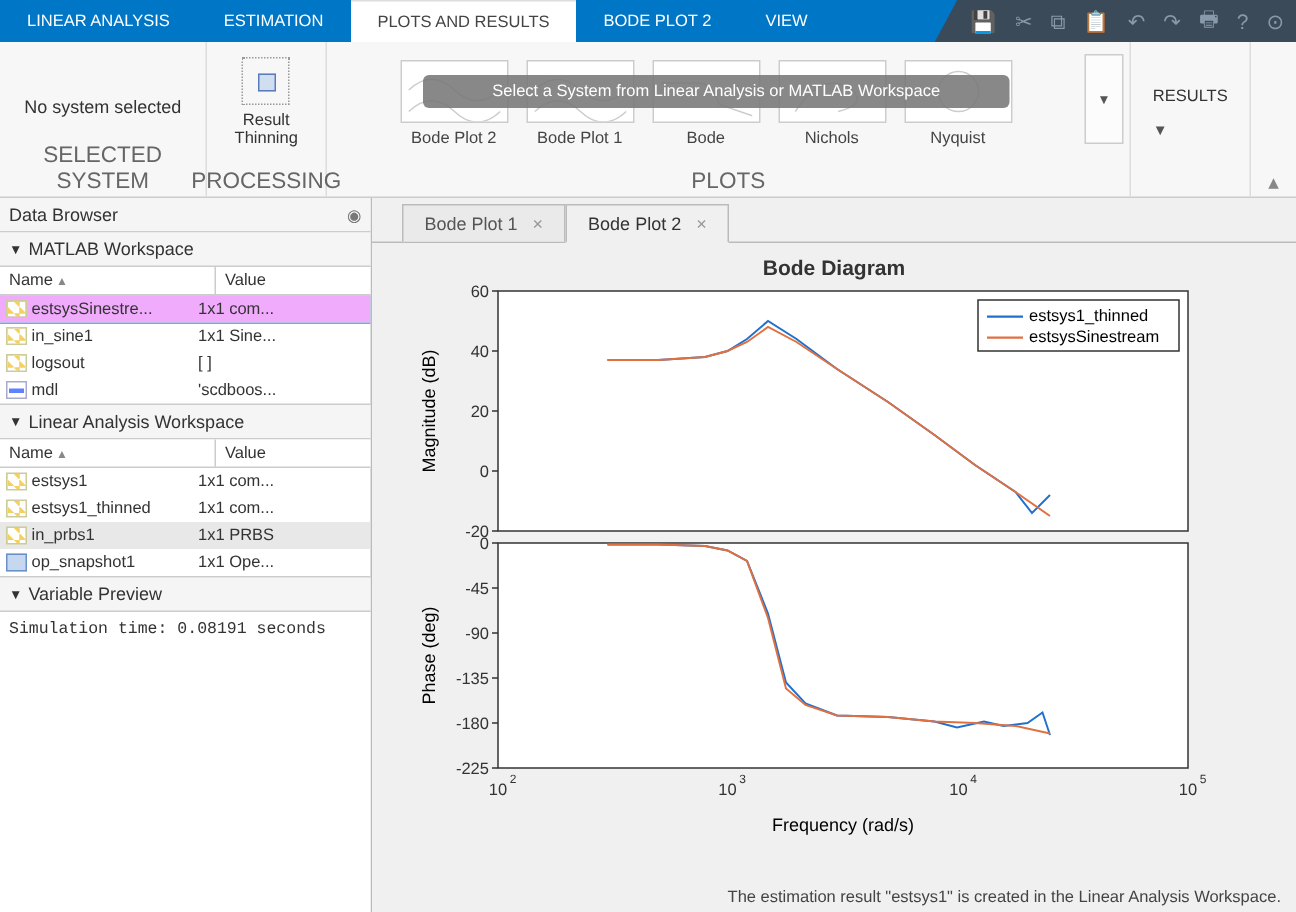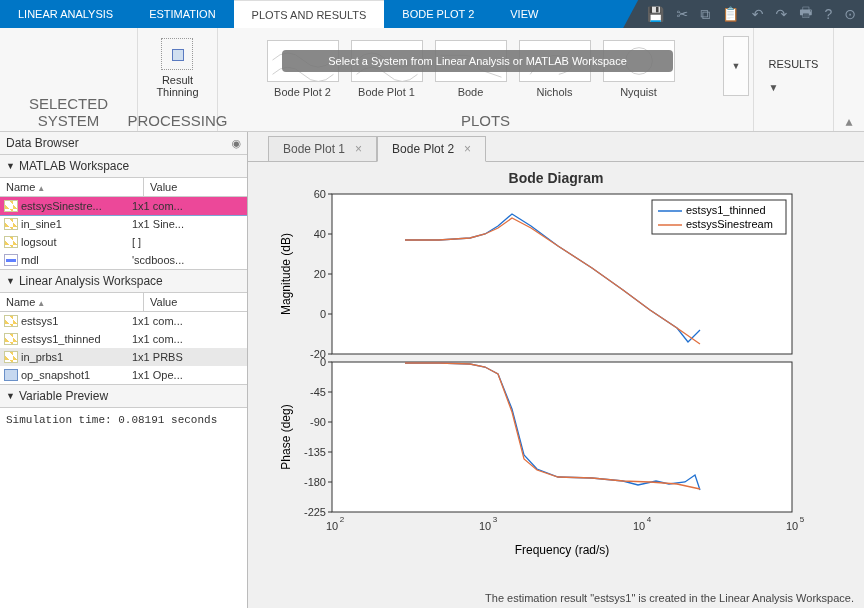--- a/index.html
+++ b/index.html
@@ -47,21 +47,21 @@
 
 .ws-table { border-bottom: 1px solid #ccc; position: relative; }
 .ws-head { display: flex; background: #fff; border-bottom: 1px solid #ccc; }
 .ws-head-cell { padding: 3px 6px; font-size: 11px; border-right: 1px solid #ccc; }
 .ws-head-cell:first-child { width: 144px; }
 .ws-head-cell:last-child { flex: 1; border-right: none; }
 .ws-head-cell .sort { font-size: 8px; color: #888; margin-left: 2px; }
 .ws-body { max-height: 76px; overflow-y: scroll; }
 .ws-body.tall { max-height: 76px; }
 .ws-row { display: flex; padding: 0; font-size: 11px; align-items: center; height: 18px; }
-.ws-row.sel { background: #ec4899; outline: 1px solid #7aa7d6; }
+.ws-row.sel { background: #f0abfc; outline: 1px solid #7aa7d6; }
 .ws-row.sel2 { background: #e8e8e8; }
 .ws-cell { padding: 1px 4px; overflow: hidden; white-space: nowrap; text-overflow: ellipsis; }
 .ws-cell.name { width: 128px; display: flex; align-items: center; gap: 3px; }
 .ws-cell.val { flex: 1; }
 .ws-ico { width: 14px; height: 12px; display: inline-block; }
 .ws-ico.struct { background: linear-gradient(45deg, #f4d060 25%, transparent 25%, transparent 75%, #f4d060 75%), linear-gradient(45deg, #f4d060 25%, #fff 25%, #fff 75%, #f4d060 75%); background-size: 8px 8px; border: 1px solid #cc9; }
 .ws-ico.sig { background: #fff; border: 1px solid #aac; position: relative; }
 .ws-ico.sig::after { content: ""; position: absolute; left: 1px; right: 1px; top: 4px; height: 3px; background: #6080ff; }
 .ws-ico.blue { background: #c6d8f0; border: 1px solid #6a90c8; }
 
@@ -100,20 +100,21 @@
     <span>↶</span>
     <span>↷</span>
     <span>🖶</span>
     <span>?</span>
     <span>⊙</span>
   </div>
 </div>
 
 <div class="ribbon">
   <div class="ribbon-group ribbon-selected">
+    <div class="ribbon-selected-text">No system selected</div>
     <div class="ribbon-group-label">SELECTED SYSTEM</div>
   </div>
   <div class="ribbon-group ribbon-thin">
     <div class="ribbon-thin-btn">
       <div class="ribbon-thin-icon"></div>
       <div style="font-size:11px;text-align:center;white-space:pre-line">Result
 Thinning</div>
     </div>
     <div class="ribbon-group-label">PROCESSING</div>
   </div>

